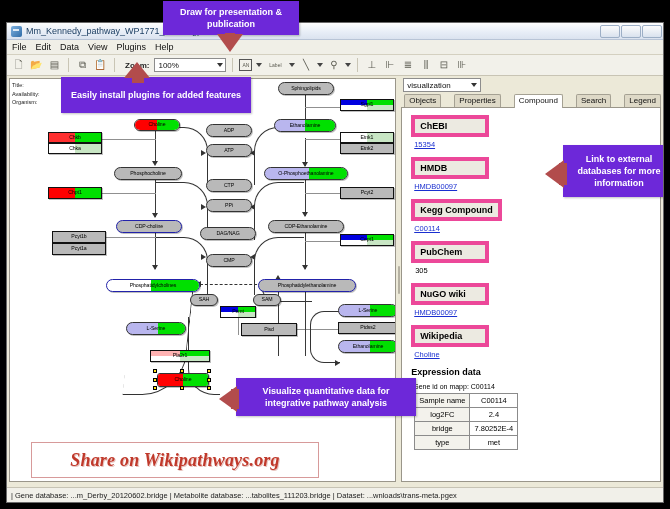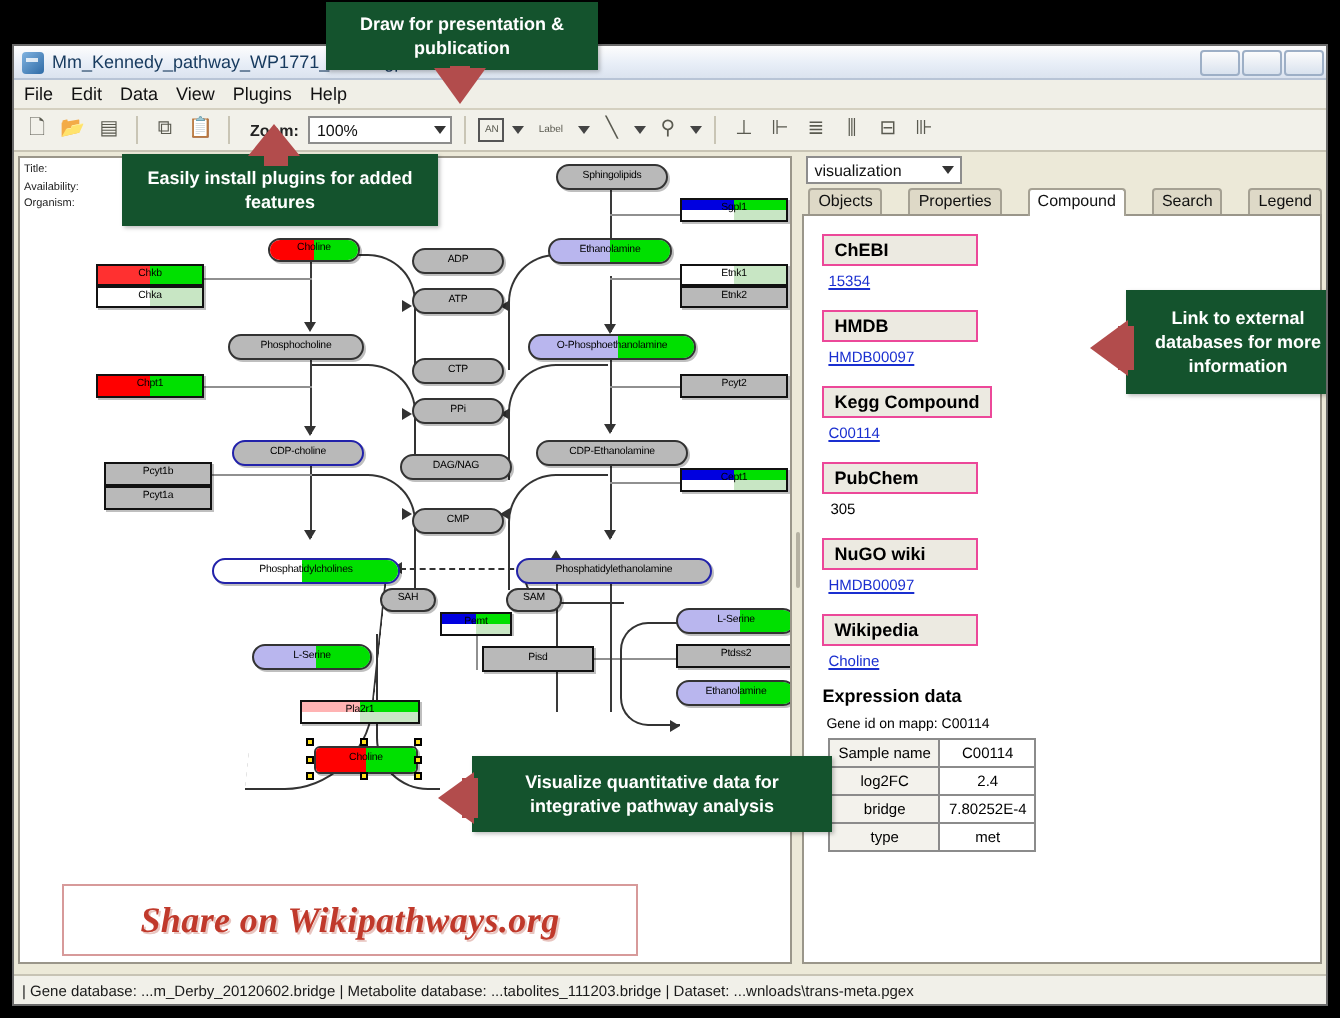--- a/index.html
+++ b/index.html
@@ -114,21 +114,21 @@
     border:1px solid #a5a193; border-bottom:none; color:#111;
     border-radius:2px 2px 0 0; line-height:1.1;
   }
   .tab.active{ background:#fff; font-weight:normal; padding-bottom:2px; margin-bottom:-1px;}
   .backpage{
     flex:1; background:#fff; border:1px solid #9a968a; border-top:none;
     overflow:hidden; position:relative; padding:7px 0 0 9px;
   }
   .db-head{
     display:inline-block; min-width:78px;
-    background:#eceae1; border:1px solid #ec4899;
+    background:#eceae1; border:4px solid #ec4899;
     font-size:9px; font-weight:bold; color:#000;
     padding:2px 5px; margin-bottom:3px;
   }
   .db-link{
     font-size:7.5px; color:#1a2fd0; text-decoration:underline;
     display:block; margin:0 0 8px 3px;
   }
   .db-plain{
     font-size:7.5px; color:#000; display:block; margin:0 0 8px 4px;
   }
@@ -190,21 +190,21 @@
     border-top:3px solid transparent;border-bottom:3px solid transparent;
     border-left:5px solid #333;
   }
   
   .selhandle{
     position:absolute; width:4px;height:4px;background:#ffe11a;border:1px solid #000;
     z-index:6;
   }
   
   .callout{
-    position:absolute; background:#14532d; color:#fff;
+    position:absolute; background:#6d28d9; color:#fff;
     font-size:9px; font-weight:bold; text-align:center;
     display:flex; align-items:center; justify-content:center;
     padding:4px 8px; line-height:1.35; z-index:40;
     box-shadow:1px 1px 2px rgba(0,0,0,.25);
   }
   .ptr-down{
     position:absolute; width:0;height:0;
     border-left:13px solid transparent;border-right:13px solid transparent;
     border-top:15px solid #b24c4c; z-index:40;
   }
@@ -591,21 +591,21 @@
         </tbody>
           </table>
       </div>
     </div>
   </div>
 
   <div class="statusbar">
     <span>| Gene database: ...m_Derby_20120602.bridge | Metabolite database: ...tabolites_111203.bridge | Dataset: ...wnloads\trans-meta.pgex</span>
   </div>
 
-  <div class="callout" style="left:54px;top:54px;width:158px;height:36px;">
+  <div class="callout" style="left:54px;top:54px;width:190px;height:36px;">
     <span>Easily install plugins for added features</span>
   </div>
   <div class="ptr-up" style="left:117px;top:39px;border-bottom-width:16px;"></div>
   <div class="ptr-tail-down" style="left:125px;top:52px;width:12px;height:8px"></div>
 
   <div class="callout" style="left:229px;top:355px;width:180px;height:38px;">
     <span>Visualize quantitative data  for integrative pathway analysis</span>
   </div>
   <div class="ptr-left" style="left:212px;top:363px;border-right-width:18px;border-top-width:13px;border-bottom-width:13px"></div>
   <div class="ptr-tail-down" style="left:224px;top:366px;width:8px;height:20px"></div>

